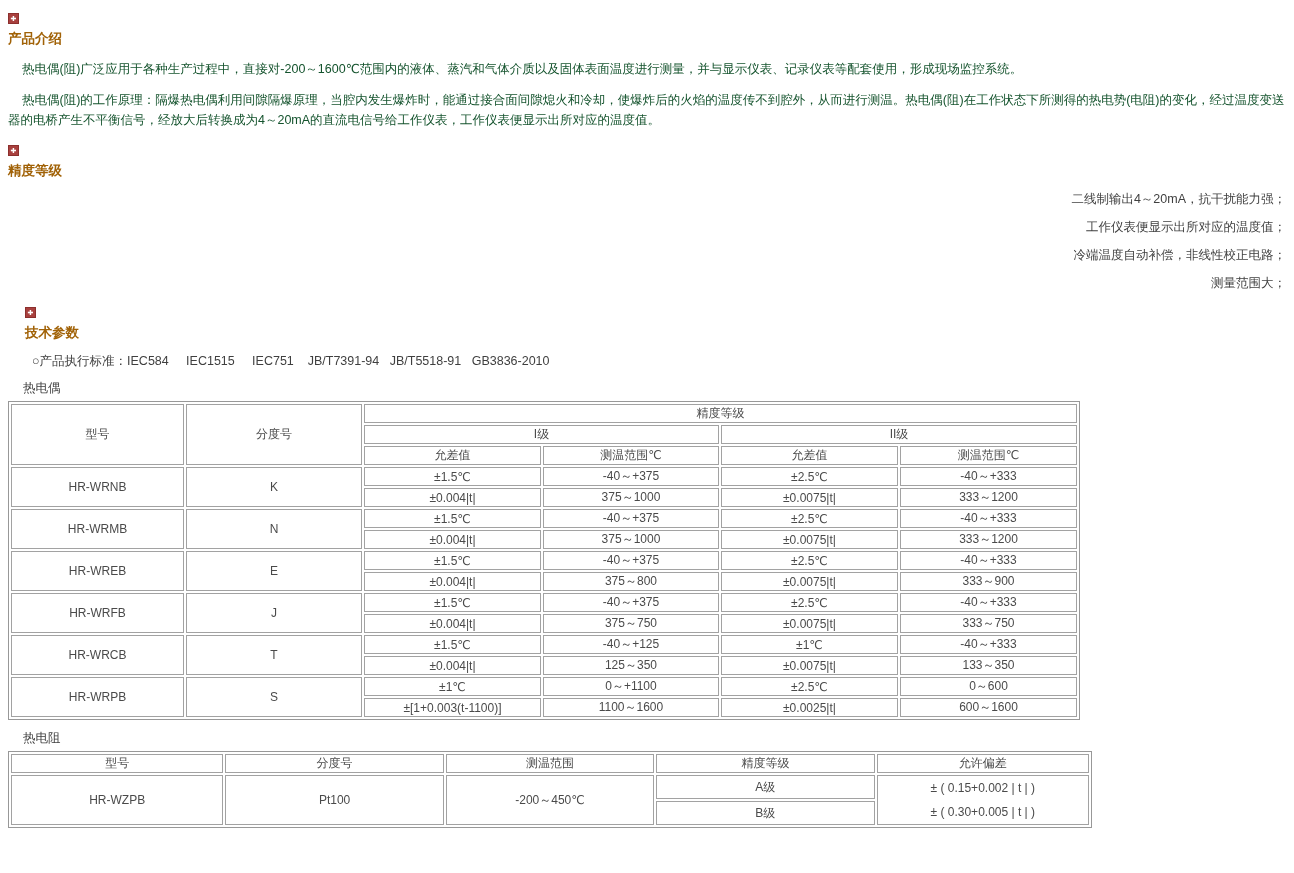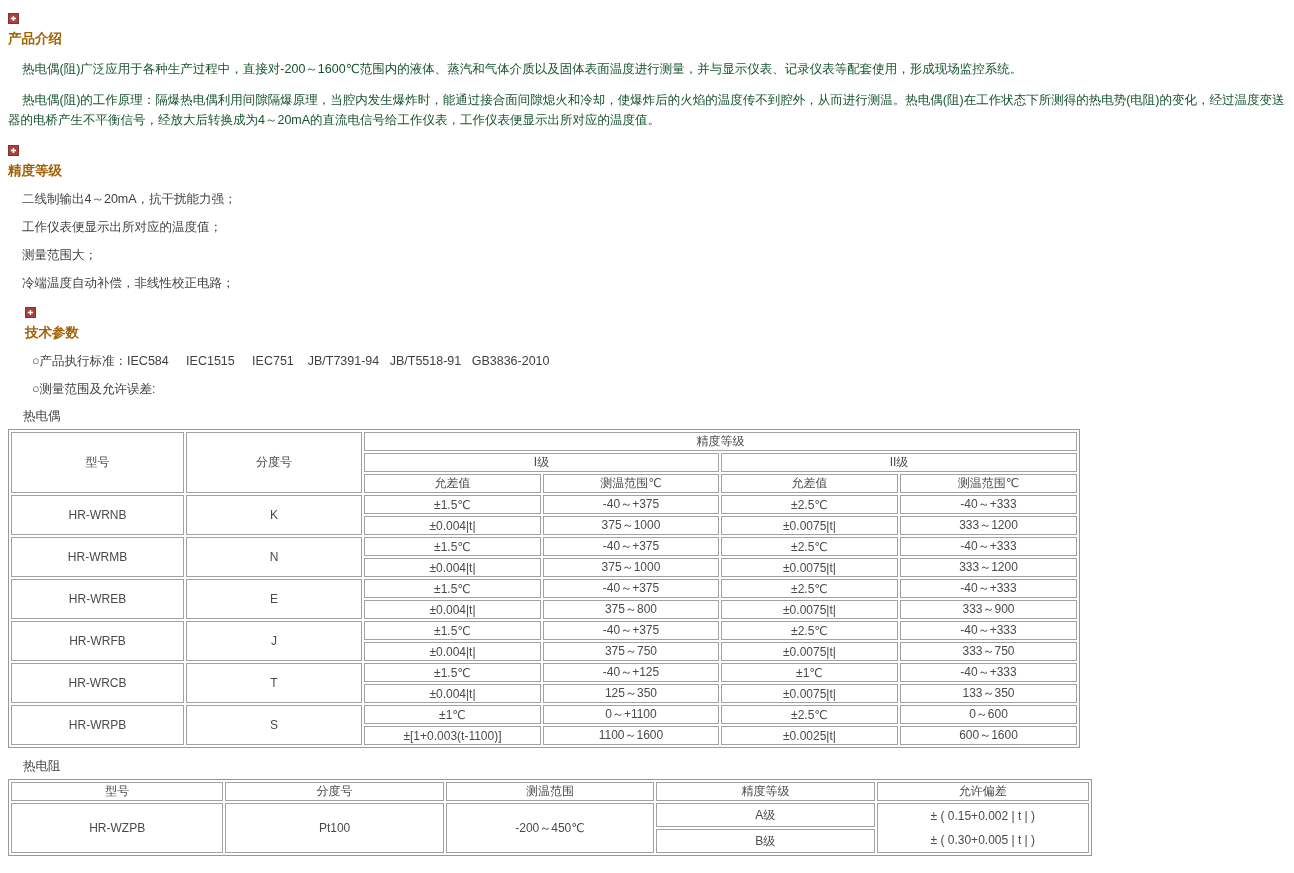--- a/index.html
+++ b/index.html
@@ -34,20 +34,21 @@
     font-size: 12.5px;
     line-height: 1.55;
     margin: 12px 0 0 0;
     text-indent: 14px;
     color: #14532d;
   }
   .feature-line {
     font-size: 12.5px;
     margin: 11px 0 0 0;
     padding-left: 14px;
+    text-align: right;
   }
   .bullet-line {
     font-size: 12.5px;
     margin: 11px 0 0 0;
     padding-left: 7px;
     white-space: pre-wrap;
   }
   .table-label {
     font-size: 12.5px;
     margin: 10px 0 4px 8px;
@@ -87,29 +88,28 @@
     <div class="sec-heading">产品介绍</div>
     <p class="para">热电偶(阻)广泛应用于各种生产过程中，直接对-200～1600℃范围内的液体、蒸汽和气体介质以及固体表面温度进行测量，并与显示仪表、记录仪表等配套使用，形成现场监控系统。</p>
     <p class="para">热电偶(阻)的工作原理：隔爆热电偶利用间隙隔爆原理，当腔内发生爆炸时，能通过接合面间隙熄火和冷却，使爆炸后的火焰的温度传不到腔外，从而进行测温。热电偶(阻)在工作状态下所测得的热电势(电阻)的变化，经过温度变送器的电桥产生不平衡信号，经放大后转换成为4～20mA的直流电信号给工作仪表，工作仪表便显示出所对应的温度值。</p>
   </div>
 
   <div style="margin-top:10px;">
     <span class="sec-icon">✚</span>
     <div class="sec-heading">精度等级</div>
     <div class="feature-line">二线制输出4～20mA，抗干扰能力强；</div>
     <div class="feature-line">工作仪表便显示出所对应的温度值；</div>
+    <div class="feature-line">冷端温度自动补偿，非线性校正电路；</div>
     <div class="feature-line">测量范围大；</div>
-    <div class="feature-line">冷端温度自动补偿，非线性校正电路；</div>
   </div>
 
   <div style="margin-top:10px;margin-left:17px;">
     <span class="sec-icon">✚</span>
     <div class="sec-heading">技术参数</div>
     <div class="bullet-line">○产品执行标准：IEC584     IEC1515     IEC751    JB/T7391-94   JB/T5518-91   GB3836-2010</div>
-    <div class="bullet-line">○测量范围及允许误差:</div>
   </div>
 
   <div class="table-label">热电偶</div>
 
   <table class="spec" id="tc-table">
     <colgroup>
       <col style="width:172px">
         <col style="width:175px">
       <col style="width:176px">
         <col style="width:175px">

